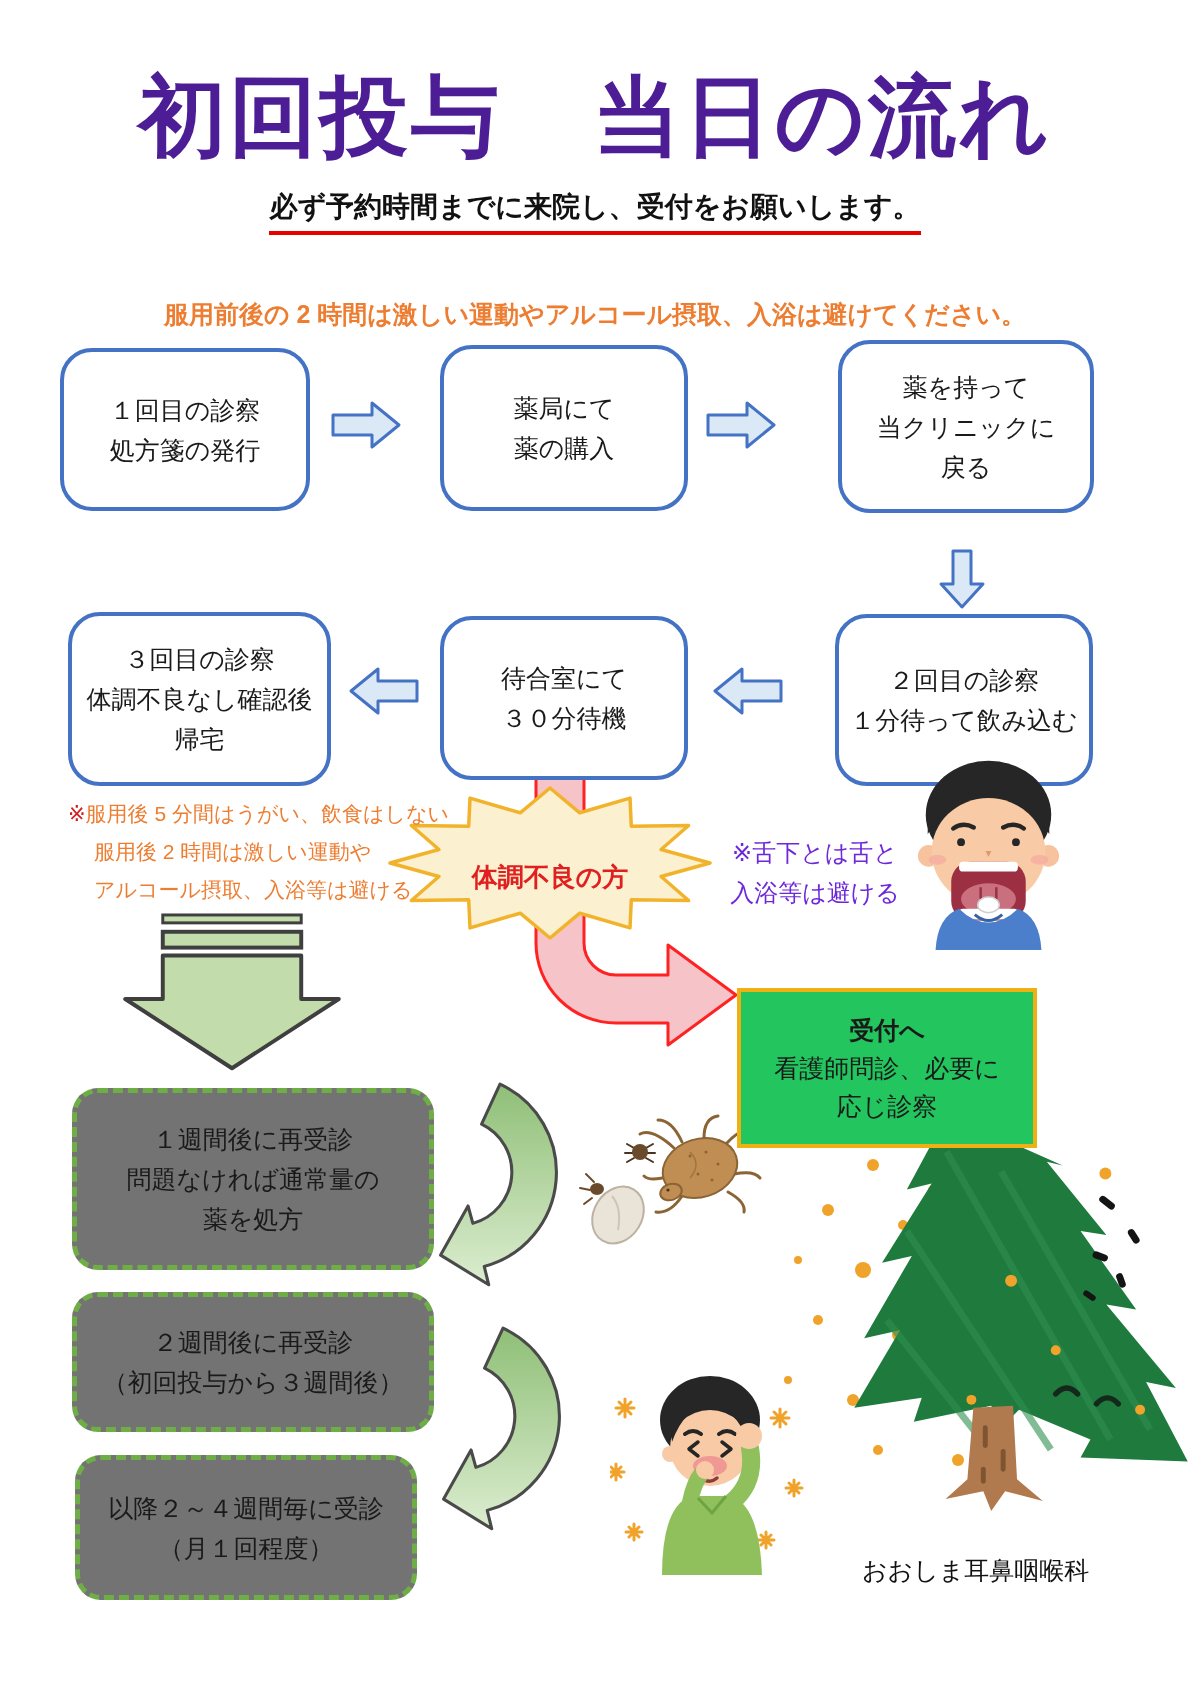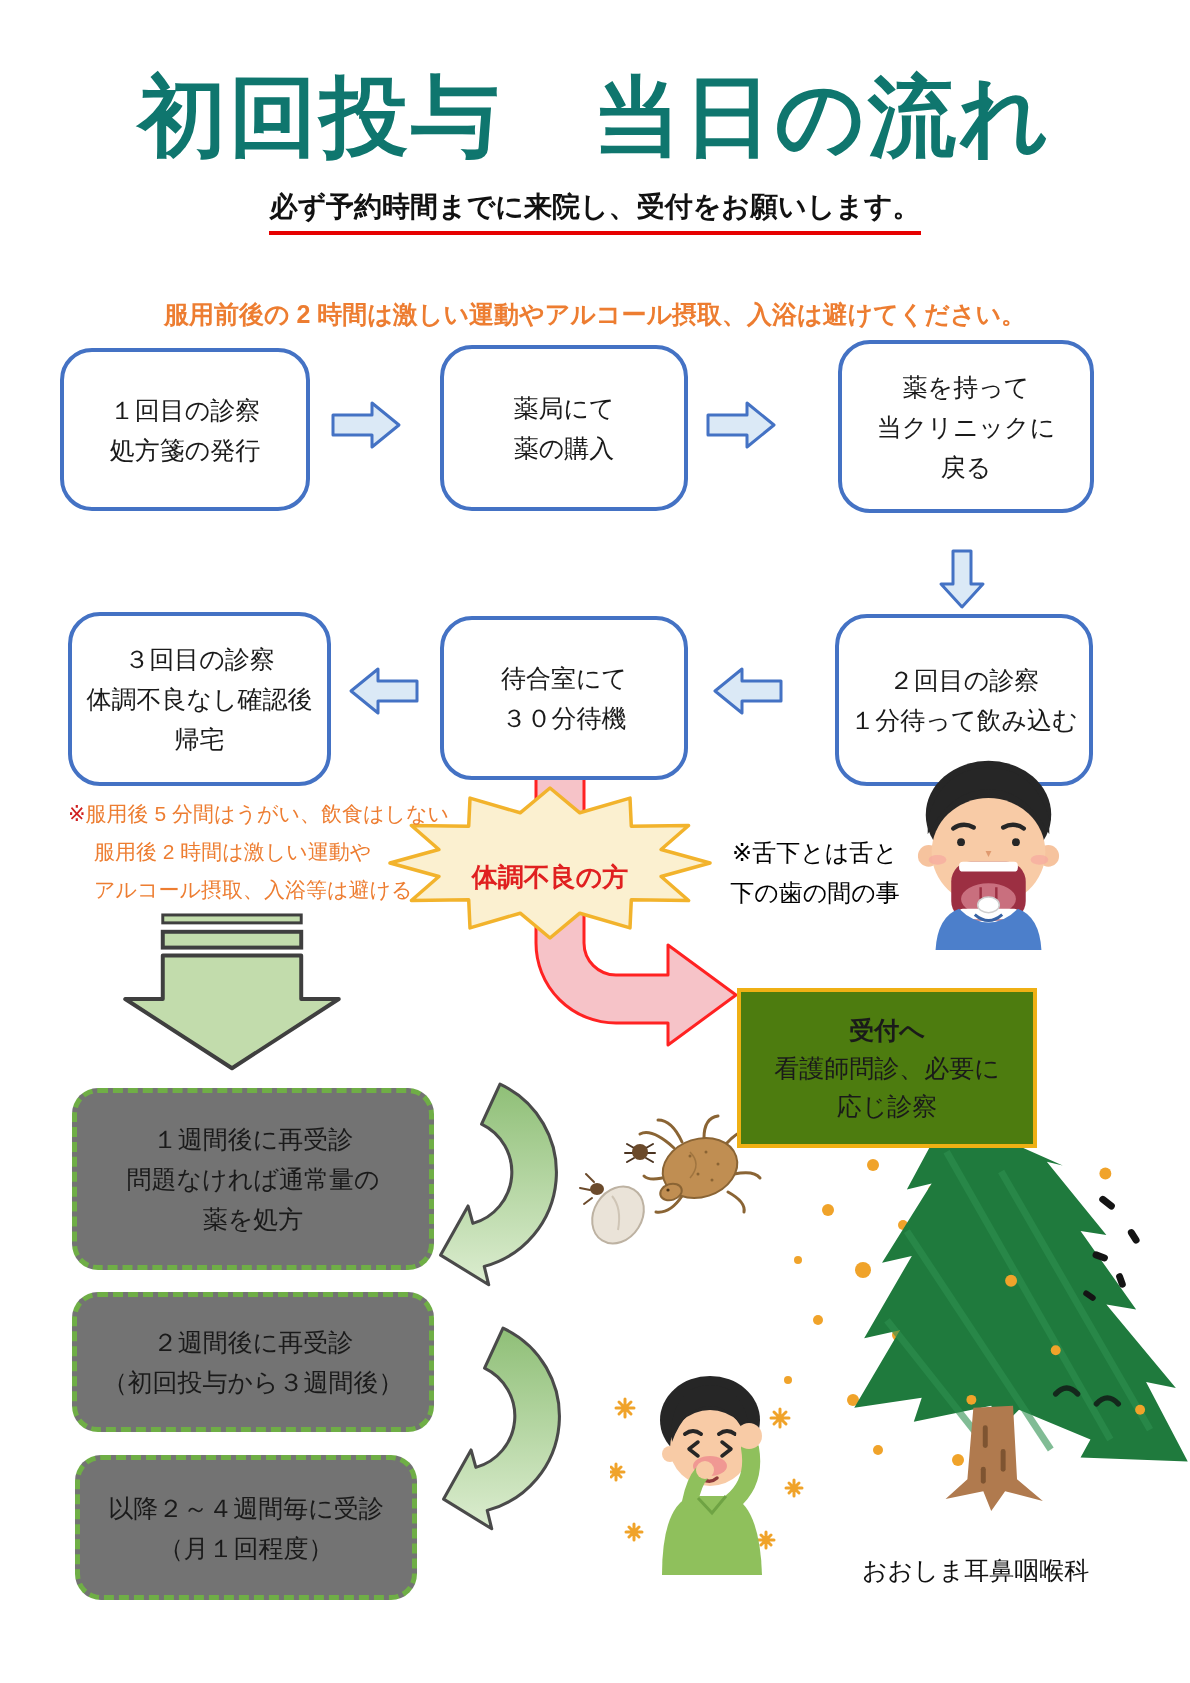--- a/index.html
+++ b/index.html
@@ -1,40 +1,40 @@
 <!DOCTYPE html>
 <html><head>
 <meta charset="utf-8">
 <style>
   html,body{margin:0;padding:0;background:#fff;}
   .canvas{position:relative;width:1190px;height:1683px;background:#fff;overflow:hidden;
           font-family:"Liberation Sans","DejaVu Sans",sans-serif;color:#1a1a1a;}
   .abs{position:absolute;}
   .ctr{left:0;right:0;text-align:center;}
-  .title{top:58px;font-size:88px;font-weight:900;letter-spacing:3px;color:#0f766e;
+  .title{top:58px;font-size:88px;font-weight:900;letter-spacing:3px;color:#4c1d95;
          font-family:Liberation Serif, serif;}
   .notice{font-weight:bold;color:#111;}
   .uline{display:inline-block;border-bottom:4px solid #E60000;padding-bottom:5px;}
   .n1{top:188px;font-size:28px;}
   .n2{top:243px;font-size:26px;}
   .n3{top:298px;font-size:25px;color:#ED7D31;font-weight:bold;}
   .fbox{border:4px solid #4472C4;border-radius:32px;background:#fff;display:flex;
         flex-direction:column;align-items:center;justify-content:center;
         font-size:25px;line-height:40px;text-align:center;z-index:3;}
   .dbox{border:5px dashed #6FAE46;border-radius:26px;background:#737373;display:flex;
         flex-direction:column;align-items:center;justify-content:center;
         font-size:25px;line-height:40px;text-align:center;z-index:3;}
-  .ybox{background:#4d7c0f;border:4px solid #EFB014;display:flex;flex-direction:column;
+  .ybox{background:#22c55e;border:4px solid #EFB014;display:flex;flex-direction:column;
         align-items:center;justify-content:center;font-size:25px;line-height:38px;
         text-align:center;z-index:4;}
   .ybox .b1{font-weight:bold;}
   .onote{font-size:21px;line-height:38px;color:#ED7D31;z-index:3;}
   .onote .mark{color:#D02020;}
   .onote .ind{padding-left:26px;}
-  .snote{font-size:24px;line-height:40px;color:#000000;text-align:center;z-index:3;}
+  .snote{font-size:24px;line-height:40px;color:#6d28d9;text-align:center;z-index:3;}
   .burst-txt{position:absolute;left:0;right:0;text-align:center;}
   .burst-t1{top:44px;font-size:26px;font-weight:bold;color:#E02020;margin-top:33px;}
   .burst-t2{top:86px;font-size:23px;color:#222;}
   .clinic{font-size:25px;color:#111;z-index:5;}
   svg{display:block;}.z1{z-index:1}.z2{z-index:2}.z3{z-index:3}.z4{z-index:4}
 </style>
 </head>
 <body>
 
 <div class="canvas">
@@ -113,21 +113,21 @@
 
   <div class="abs z2" style="left:385px;top:783px;width:330px;height:160px;">
     <svg width="330" height="160" viewBox="0 0 330 160">
       <polygon points="325,80 276.1,93.5 303.6,117.5 246.3,116.8 245,144.9 194.8,130.2 165,155 135.2,130.2 85,144.9 83.7,116.8 26.4,117.5 53.9,93.5 5,80 53.9,66.5 26.4,42.5 83.7,43.2 85,15.1 135.2,29.8 165,5 194.8,29.8 245,15.1 246.3,43.2 303.6,42.5 276.1,66.5" fill="#FBF0D0" stroke="#F2B32C" stroke-width="3.5" stroke-linejoin="round"></polygon>
     </svg>
     <div class="burst-txt burst-t1">体調不良の方</div>
   </div>
 
   <div class="abs snote" style="left:715px;top:833px;width:200px;">
     <div>※舌下とは舌と</div>
-    <div>下の歯の間の事</div>
+    <div>入浴等は避ける</div>
   </div>
 
   <div class="abs z4" style="left:902px;top:752px;width:172px;height:198px;">
     <svg width="172" height="198" viewBox="0 0 175 202">
       <ellipse cx="88" cy="64" rx="64" ry="55" fill="#262626"></ellipse>
       <circle cx="27" cy="106" r="11" fill="#F6C39E"></circle>
         <circle cx="149" cy="106" r="11" fill="#F6C39E"></circle>
       <ellipse cx="88" cy="102" rx="58" ry="55" fill="#F8CBA6"></ellipse>
       <path d="M26 84 Q50 38 88 38 Q126 38 150 84 L150 68 Q135 16 88 16 Q41 16 26 68 Z" fill="#262626"></path>
       <path d="M52 78 Q62 71 73 77" stroke="#262626" stroke-width="4.5" fill="none" stroke-linecap="round"></path>

